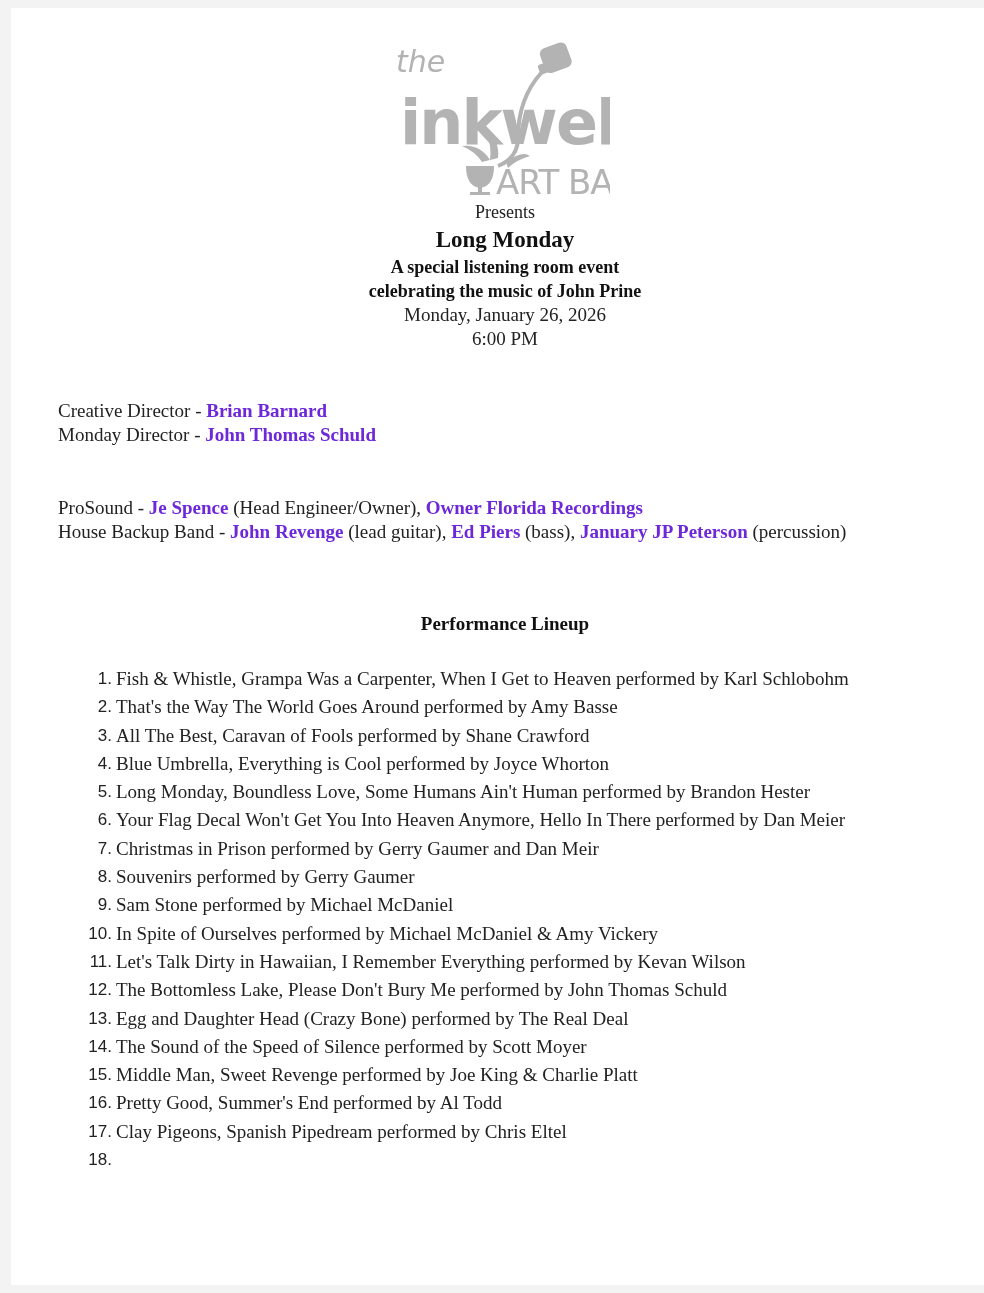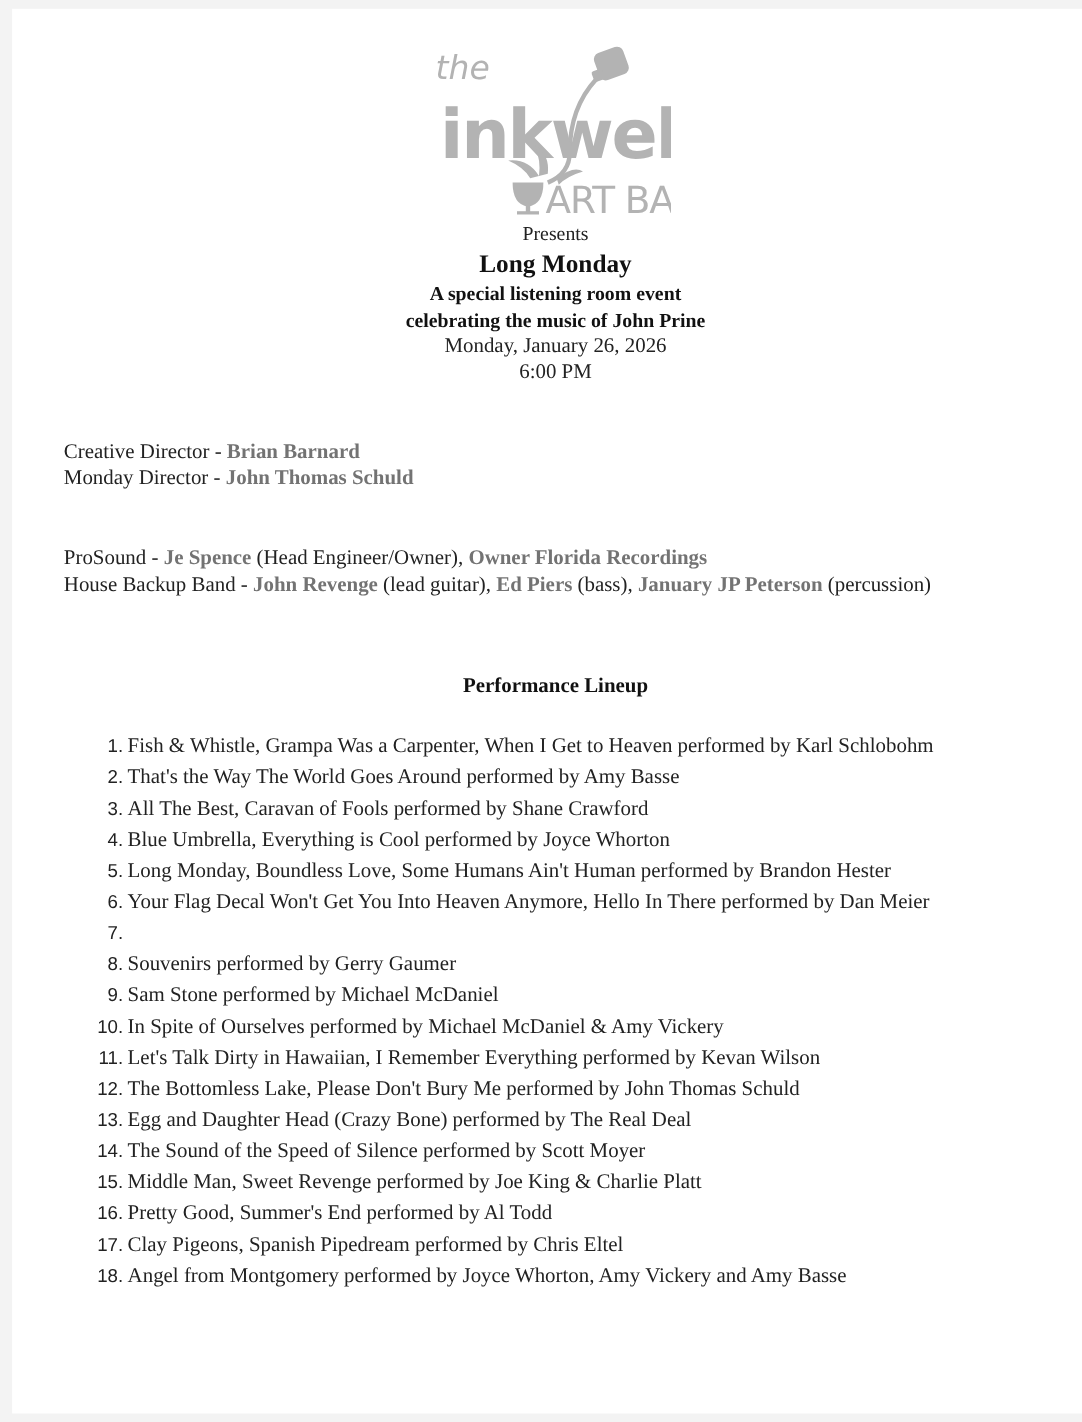--- a/index.html
+++ b/index.html
@@ -34,21 +34,21 @@
   .date, .time { font-size: 19px; line-height: 24px; color: #222; }
 
   .credits {
     position: absolute;
     left: 58px;
     font-size: 19px;
     line-height: 24px;
     color: #222;
     white-space: nowrap;
   }
-  .credits b { color: #737373; font-family: Liberation Serif, serif; }
+  .credits b { color: #6d28d9; font-family: Liberation Serif, serif; }
   .credits.directors { top: 399px; }
   .credits.crew { top: 496px; }
 
   .lineup-heading {
     position: absolute;
     left: 0; top: 613px;
     width: 1010px;
     text-align: center;
     font-size: 19px;
     font-weight: bold;
@@ -158,20 +158,21 @@
   <li>
       <span class="num">5.</span>
       <span>Long Monday, Boundless Love, Some Humans Ain't Human performed by Brandon Hester</span>
     </li>
   <li>
       <span class="num">6.</span>
       <span>Your Flag Decal Won't Get You Into Heaven Anymore, Hello In There performed by Dan Meier</span>
     </li>
   <li>
       <span class="num">7.</span>
+      <span>Christmas in Prison performed by Gerry Gaumer and Dan Meir</span>
     </li>
   <li>
       <span class="num">8.</span>
       <span>Souvenirs performed by Gerry Gaumer</span>
     </li>
   <li>
       <span class="num">9.</span>
       <span>Sam Stone performed by Michael McDaniel</span>
     </li>
   <li>
@@ -201,15 +202,14 @@
   <li>
       <span class="num">16.</span>
       <span>Pretty Good, Summer's End performed by Al Todd</span>
     </li>
   <li>
       <span class="num">17.</span>
       <span>Clay Pigeons, Spanish Pipedream performed by Chris Eltel</span>
     </li>
   <li>
       <span class="num">18.</span>
-      <span>Angel from Montgomery performed by Joyce Whorton, Amy Vickery and Amy Basse</span>
     </li>
 </ol>
 
 </body></html>

